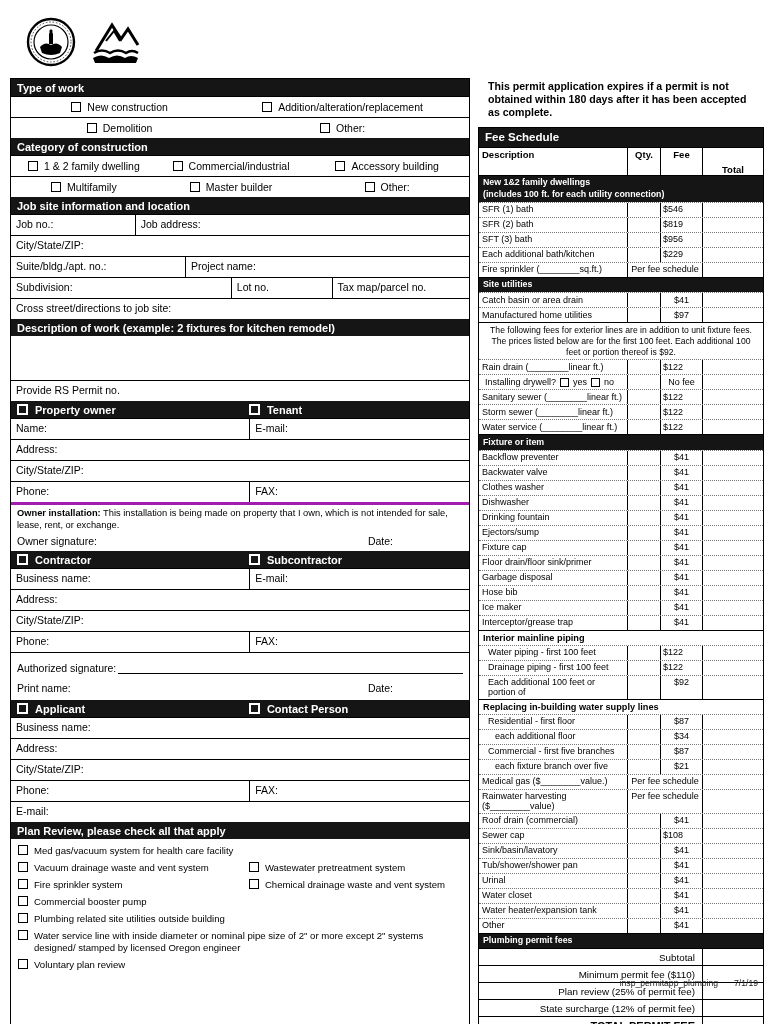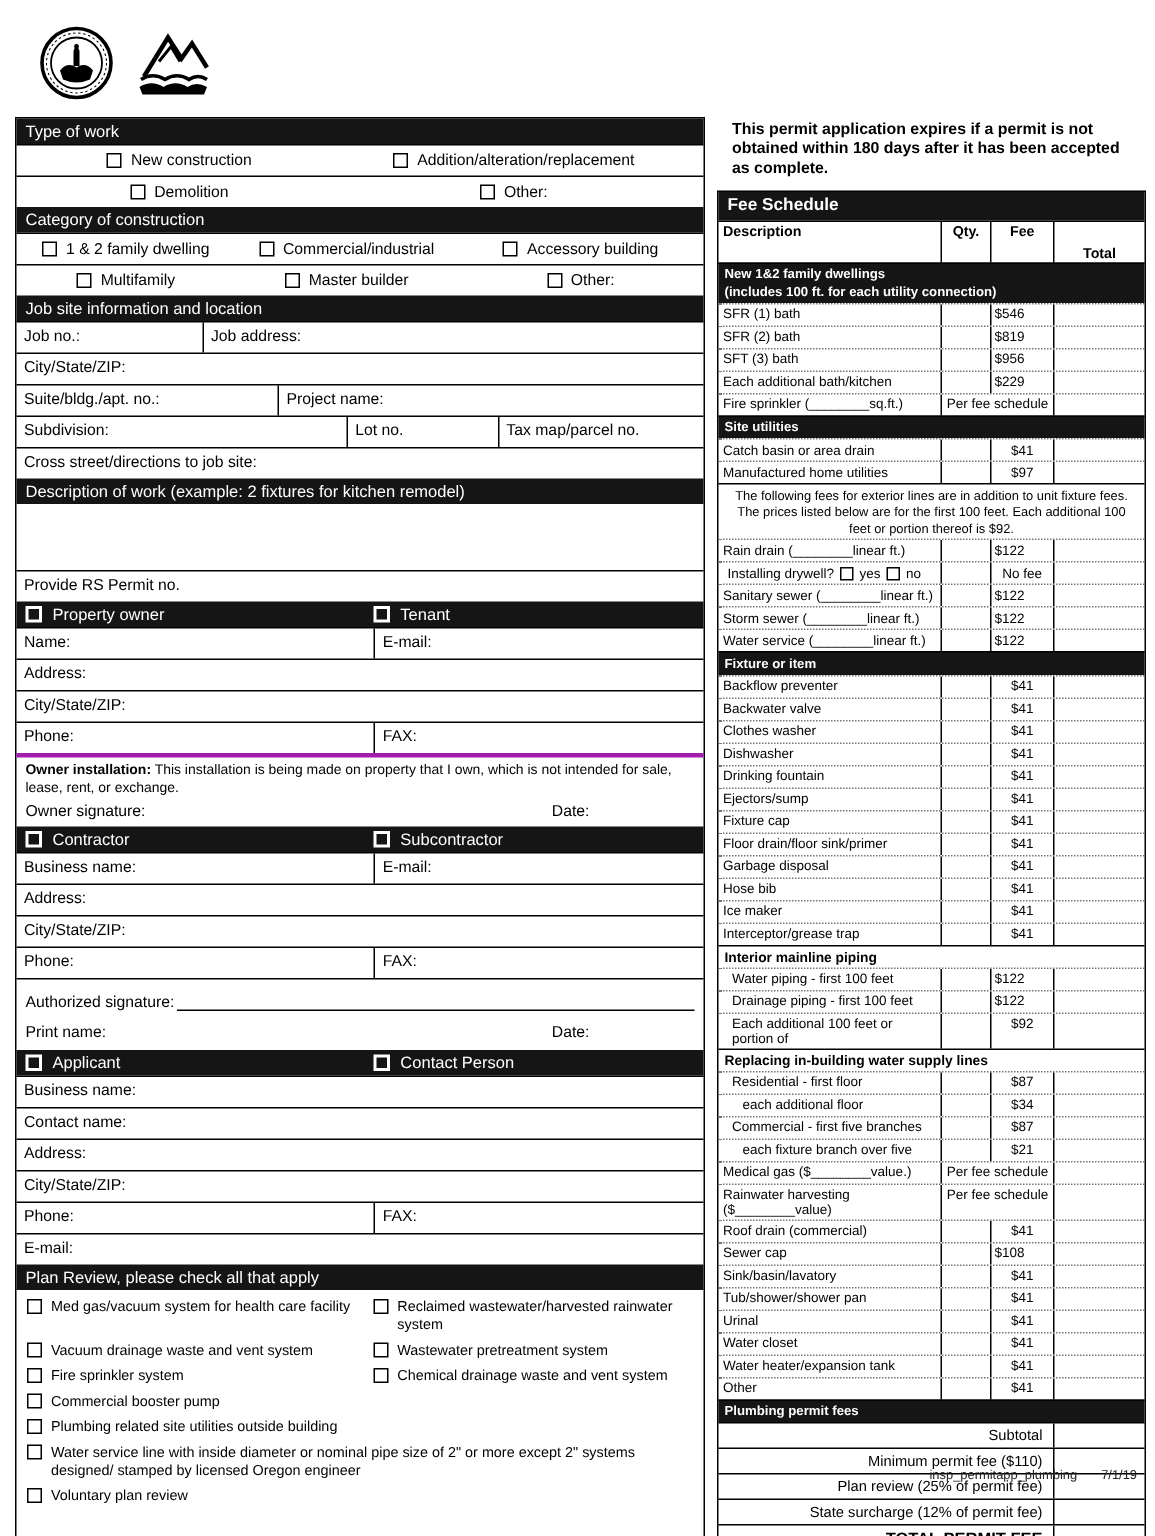--- a/index.html
+++ b/index.html
@@ -13,21 +13,21 @@
   .title{font-variant:small-caps;font-weight:bold;font-size:19px;letter-spacing:.4px;line-height:1.05;}
   .subtitle{font-weight:bold;font-size:13.5px;line-height:1.15;}
   .addr{font-weight:bold;font-size:9.3px;line-height:1.3;}
 
   
   .cols{position:absolute;top:78px;left:10px;display:flex;gap:8px;}
   .leftcol{width:460px;border:1.5px solid #000;box-sizing:border-box;background:#fff;}
   .rightcol{width:286px;}
 
   
-  .bar{background:var(--barbg,#151515);color:#fff;font-weight:normal;font-size:11px;padding:2px 6px;min-height:13px;display:flex;align-items:center;}
+  .bar{background:var(--barbg,#151515);color:#fff;font-weight:bold;font-size:11px;padding:2px 6px;min-height:13px;display:flex;align-items:center;}
   .bar .half1{width:52%;display:flex;align-items:center;gap:7px;}
   .bar .half2{flex:1;display:flex;align-items:center;gap:7px;}
 
   
   .cb{display:inline-block;width:8px;height:8px;border:1.7px solid #000;background:#fff;flex:0 0 auto;}
   .cbw{display:inline-block;width:7px;height:7px;border:2px solid #fff;background:#151515;flex:0 0 auto;}
 
   
   .lrow{display:flex;border-top:1px solid #000;min-height:20px;align-items:stretch;font-size:10.5px;}
   .lrow:first-child{border-top:none;}
@@ -266,23 +266,20 @@
           </span>
         <span class="half2">
             <span class="cbw"></span>
             <span>Contact Person</span>
           </span>
       </div>
       <div class="lrow">
           <div class="lcell" style="flex:1"><span>Business name:</span></div>
         </div>
       <div class="lrow">
-          <div class="lcell" style="flex:1"><span>Contact name:</span></div>
-        </div>
-      <div class="lrow">
           <div class="lcell" style="flex:1"><span>Address:</span></div>
         </div>
       <div class="lrow">
           <div class="lcell" style="flex:1"><span>City/State/ZIP:</span></div>
         </div>
       <div class="lrow">
         <div class="lcell" style="width:52%"><span>Phone:</span></div>
         <div class="lcell" style="flex:1"><span>FAX:</span></div>
       </div>
       <div class="lrow">
@@ -290,24 +287,20 @@
         </div>
 
       <div class="bar">
         <span>Plan Review, please check all that apply</span>
       </div>
       <div class="planwrap" id="plan-rows" style="border-top:none">
           <div class="pairrow">
             <div class="prow pl">
               <span class="cb"></span>
               <span class="txt">Med gas/vacuum system for health care facility</span>
-            </div>
-            <div class="prow pr">
-              <span class="cb"></span>
-              <span class="txt">Reclaimed wastewater/harvested rainwater system</span>
             </div>
           </div>
           <div class="pairrow">
             <div class="prow pl">
               <span class="cb"></span>
               <span class="txt">Vacuum drainage waste and vent system</span>
             </div>
             <div class="prow pr">
               <span class="cb"></span>
               <span class="txt">Wastewater pretreatment system</span>

